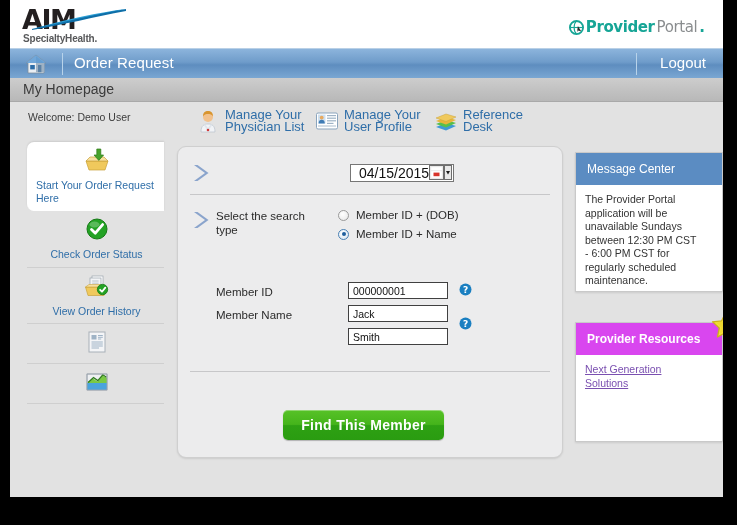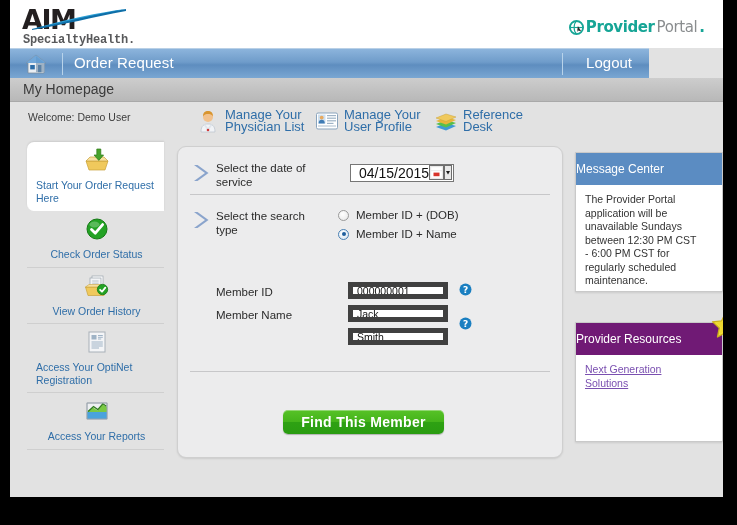--- a/index.html
+++ b/index.html
@@ -56,23 +56,23 @@
     position: absolute;
     left: 8px;
     top: 2px;
     width: 100px;
     height: 24px;
   }
   #aim-sub {
     position: absolute;
     left: 1px;
     top: 27px;
-    font-family: Liberation Mono, monospace;
+    font-family: Liberation Sans, sans-serif;
     font-weight: bold;
-    font-size: 12px;
+    font-size: 10px;
     color: #58595b;
     letter-spacing: -0.2px;
   }
 
   
   #pp-logo {
     position: absolute;
     right: 18px;
     top: 17px;
     height: 20px;
@@ -98,21 +98,21 @@
     font-family: "DejaVu Sans", sans-serif;
     font-weight: bold;
     font-size: 15px;
     color: #16a596;
   }
 
   
   #navbar {
     position: absolute;
     left: 0; top: 48px;
-    width: 639px;
+    width: 713px;
     height: 30px;
     background: linear-gradient(to bottom, #8cb4dc 0%, #6f9cca 45%, #5e8dbf 55%, #7aa7d3 100%);
     border-top: 1px solid #b9d0e6;
     box-sizing: border-box;
   }
   #home-icon {
     position: absolute;
     left: 14px;
     top: 4px;
     width: 24px;
@@ -323,42 +323,42 @@
     font-size: 11.5px;
     color: #2b2b2b;
   }
 
   
   .text-input {
     position: absolute;
     width: 100px;
     height: 17px;
     background: #ffffff;
-    border: 5px solid #404040;
+    border: 1px solid #404040;
     box-sizing: border-box;
     font-family: "Liberation Sans", sans-serif;
     font-size: 10.5px;
     color: #111111;
     padding: 0 0 0 4px;
     line-height: 15px;
   }
   .help-icon {
     position: absolute;
     width: 13px;
     height: 13px;
     cursor: pointer;
   }
 
   
   #find-btn {
     position: absolute;
     left: 105px;
     top: 263px;
     width: 161px;
-    height: 24px;
+    height: 30px;
     border: none;
     border-radius: 5px;
     background: linear-gradient(to bottom, #57c227 0%, #45b41b 48%, #2ea113 52%, #2a9c11 100%);
     color: #ffffff;
     font-family: "Liberation Sans", sans-serif;
     font-size: 14px;
     font-weight: bold;
     letter-spacing: 0.3px;
     cursor: pointer;
     box-shadow: 0 1px 1px rgba(0,0,0,0.25), inset 0 1px 0 rgba(255,255,255,0.35);
@@ -370,33 +370,34 @@
     width: 148px;
     background: #ffffff;
     border: 1px solid #c9c9c9;
     box-sizing: border-box;
     box-shadow: 0 1px 2px rgba(0,0,0,0.10);
   }
   .rpanel-head {
     height: 32px;
     display: flex;
     align-items: center;
+    padding-left: 11px;
     font-size: 12px;
     color: #ffffff;
   }
   .rpanel-body {
     padding: 8px 24px 9px 9px;
     font-size: 10.5px;
     color: #333333;
     line-height: 13.5px;
   }
   #msg-panel { left: 565px; top: 152px; height: 140px; }
   #msg-panel .rpanel-head { background: #5b8cc2; }
   #res-panel { left: 565px; top: 322px; height: 120px; }
-  #res-panel .rpanel-head { background: #701a75; }
+  #res-panel .rpanel-head { background: #d946ef; font-weight: bold; }
   #res-link {
     font-size: 10.5px;
     color: #7a4fb0;
     text-decoration: underline;
     cursor: pointer;
   }
   #star {
     position: absolute;
     left: 700px;
     top: 311px;
@@ -531,41 +532,38 @@
       <div class="side-label">View Order History</div>
     </div>
 
     <div class="side-item">
       <svg class="side-icon" viewBox="0 0 26 24">
         <rect x="5" y="2" width="16" height="20" fill="#f4f5f7" stroke="#a8b0b8" stroke-width="1"></rect>
         <rect x="7.5" y="5" width="5" height="4.5" fill="#9fb3c6"></rect>
         <path d="M14 5.5 H18.8 M14 7.3 H18.8 M14 9 H17.2" stroke="#9fb3c6" stroke-width="1"></path>
         <path d="M7.5 12 H18.8 M7.5 14 H18.8 M7.5 16 H18.8 M7.5 18 H15" stroke="#9fb3c6" stroke-width="1"></path>
       </svg>
-      <div class="side-label">Access Your OptiNet Registration</div>
     </div>
 
     <div class="side-item">
       <svg class="side-icon" viewBox="0 0 26 24">
         <rect x="3" y="4" width="20" height="16" fill="#eef0f2" stroke="#a8b0b8" stroke-width="0.8"></rect>
         <rect x="3" y="13" width="20" height="7" fill="#4aa3dc"></rect>
         <path d="M3 13 L9 8.5 L13.5 11.5 L18.5 5.5 L23 8 L23 13 Z" fill="#7ac943"></path>
         <path d="M4 12.5 L9.5 7.5 L13.8 10.6 L18.8 4.8 L22.5 7.2" fill="none" stroke="#2f7a1e" stroke-width="1.3"></path>
         <path d="M3 4 H23 V20 H3 Z" fill="none" stroke="#98a2ab" stroke-width="0.9"></path>
       </svg>
-      <div class="side-label">Access Your Reports</div>
     </div>
   </div>
 
   <div id="form-panel">
 
     <svg class="arrow-chev" style="left:14px; top:16px;" viewBox="0 0 18 20">
       <path d="M2 2 L13 10 L2 18 L5.5 18 L16.5 10 L5.5 2 Z" fill="#8aa4cc"></path>
     </svg>
-    <div class="row-label" style="left:38px; top:14px; width:120px;">Select the date of service</div>
 
     <div id="date-field">
       <span id="date-value">04/15/2015</span>
       <svg id="date-picker-btn" viewBox="0 0 23 16">
         <rect x="0.5" y="0.5" width="14" height="14" fill="#e9e9e9" stroke="#6e6e6e" stroke-width="1"></rect>
         <rect x="2.2" y="2.2" width="10.6" height="3" fill="#ffffff"></rect>
         <rect x="2.2" y="6.2" width="10.6" height="6.6" fill="#ffffff"></rect>
         <rect x="4.5" y="7.6" width="6" height="3.6" fill="#d8342b"></rect>
         <rect x="15.5" y="0.5" width="7" height="14" fill="#e9e9e9" stroke="#6e6e6e" stroke-width="1"></rect>
         <path d="M17 6 L21 6 L19 9.5 Z" fill="#1d1d1d"></path>

